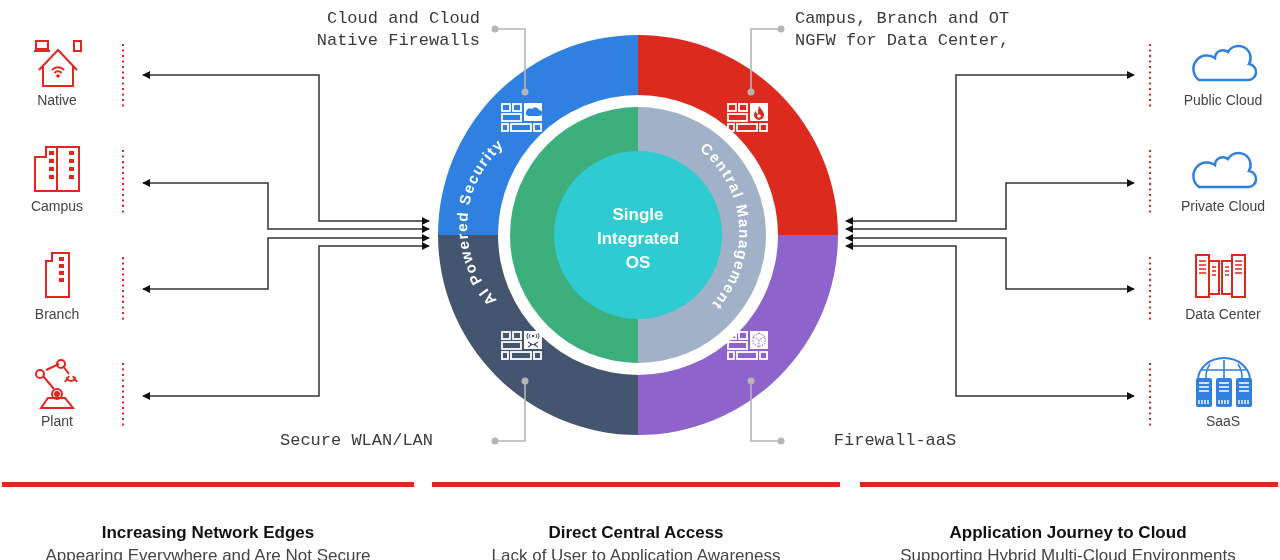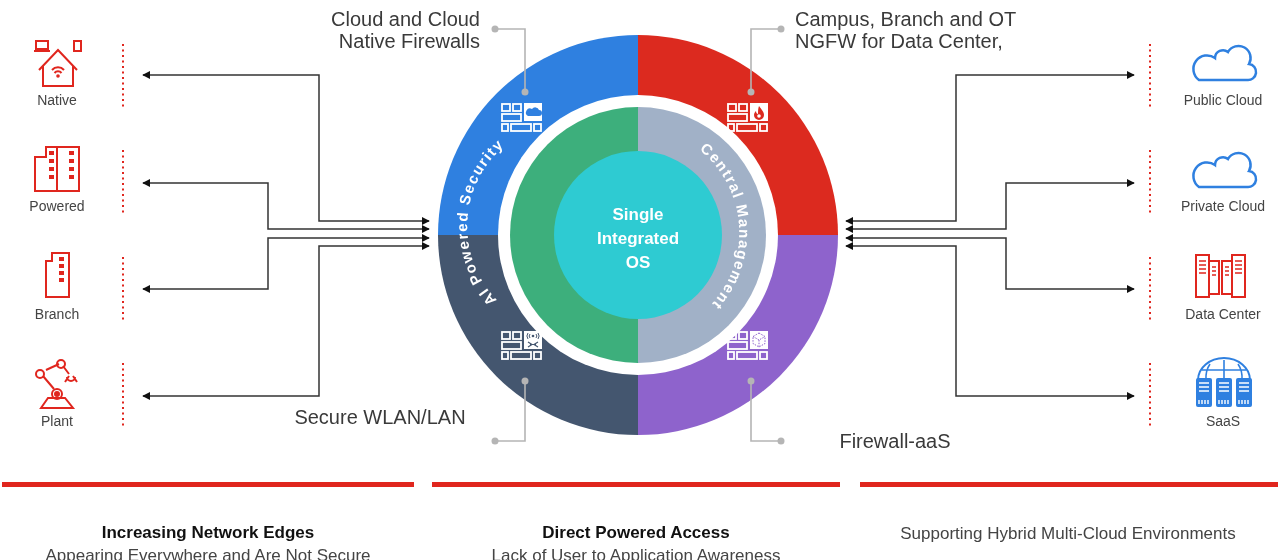--- a/index.html
+++ b/index.html
@@ -1,20 +1,20 @@
 <!DOCTYPE html>
 <html><head>
 <meta charset="utf-8">
 <style>
   html,body{margin:0;padding:0;background:#ffffff;}
   body{width:1280px;height:560px;position:relative;overflow:hidden;font-family:"Liberation Sans",sans-serif;color:#333;}
   #diagram{position:absolute;left:0;top:0;width:1280px;height:560px;}
   .lbl{font-family:"Liberation Sans",sans-serif;}
   .edge-label{position:absolute;width:110px;text-align:center;font-size:14px;color:#444;}
-  .callout{position:absolute;font-size:20px;color:#3a3a3a;line-height:22px;}
+  .callout{position:absolute;font-size:17px;color:#3a3a3a;line-height:22px;font-family:Liberation Mono, monospace;}
   .bottom-col{position:absolute;top:498px;text-align:center;margin-top:24px;}
   .bottom-title{font-size:17px;font-weight:bold;color:#111;line-height:22px;}
   .bottom-sub{font-size:17px;color:#444;line-height:24px;}
   .redbar{position:absolute;top:482px;height:5px;background:#e0261e;}
 </style>
 </head>
 <body>
 
 <svg id="diagram" width="1280" height="560" viewBox="0 0 1280 560" xmlns="http://www.w3.org/2000/svg">
   <defs>
@@ -202,43 +202,44 @@
 </svg>
 
 <div class="callout" style="left:300px;top:8px;width:180px;text-align:right;">
   <div>Cloud and Cloud</div>
   <div>Native Firewalls</div>
 </div>
 <div class="callout" style="left:795px;top:8px;width:260px;text-align:left;">
   <div>Campus, Branch and OT</div>
   <div>NGFW for Data Center,</div>
 </div>
-<div class="callout" style="left:280px;top:406px;width:200px;text-align:center;">
+<div class="callout" style="left:280px;top:430px;width:200px;text-align:left;">
   <div>Secure WLAN/LAN</div>
 </div>
 <div class="callout" style="left:795px;top:430px;width:200px;text-align:center;">
   <div>Firewall-aaS</div>
 </div>
 
 <div class="edge-label" style="left:2px;top:92px;">Native</div>
-<div class="edge-label" style="left:2px;top:198px;">Powered</div>
+<div class="edge-label" style="left:2px;top:198px;">Campus</div>
 <div class="edge-label" style="left:2px;top:306px;">Branch</div>
 <div class="edge-label" style="left:2px;top:413px;">Plant</div>
 <div class="edge-label" style="left:1168px;top:92px;">Public Cloud</div>
 <div class="edge-label" style="left:1168px;top:198px;">Private Cloud</div>
 <div class="edge-label" style="left:1168px;top:306px;">Data Center</div>
 <div class="edge-label" style="left:1168px;top:413px;">SaaS</div>
 
 <div class="redbar" style="left:2px;width:412px;"></div>
 <div class="redbar" style="left:432px;width:408px;"></div>
 <div class="redbar" style="left:860px;width:418px;"></div>
 
 <div class="bottom-col" style="left:0px;width:416px;">
   <div class="bottom-title">Increasing Network Edges</div>
   <div class="bottom-sub">Appearing Everywhere and Are Not Secure</div>
 </div>
 <div class="bottom-col" style="left:430px;width:412px;">
-  <div class="bottom-title">Direct Powered Access</div>
+  <div class="bottom-title">Direct Central Access</div>
   <div class="bottom-sub">Lack of User to Application Awareness</div>
 </div>
 <div class="bottom-col" style="left:858px;width:420px;">
+  <div class="bottom-title">Application Journey to Cloud</div>
   <div class="bottom-sub">Supporting Hybrid Multi-Cloud Environments</div>
 </div>
 
 </body></html>

